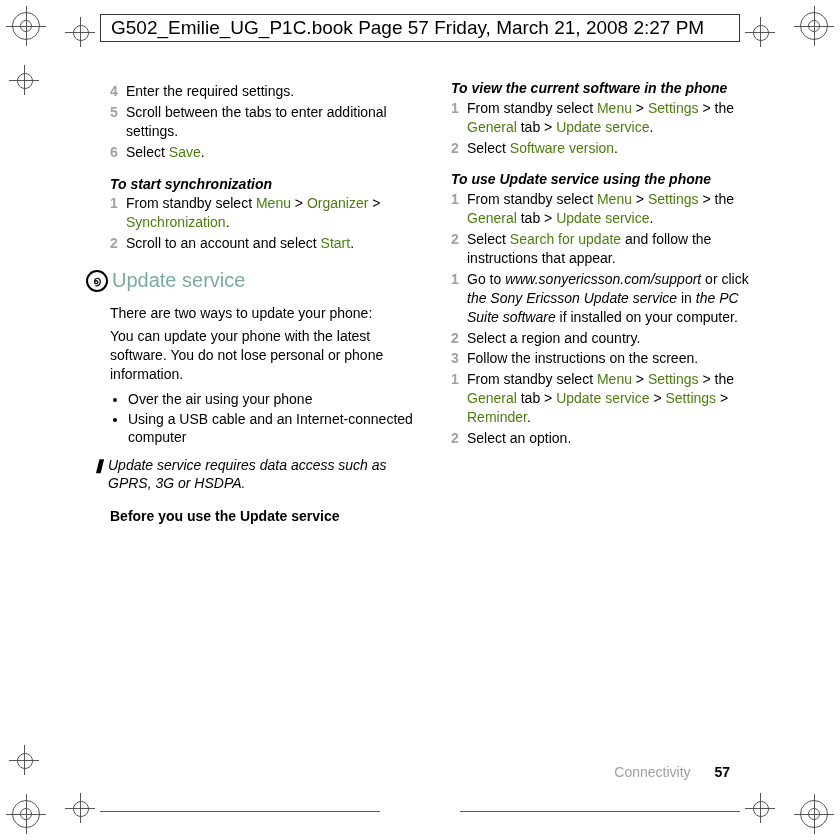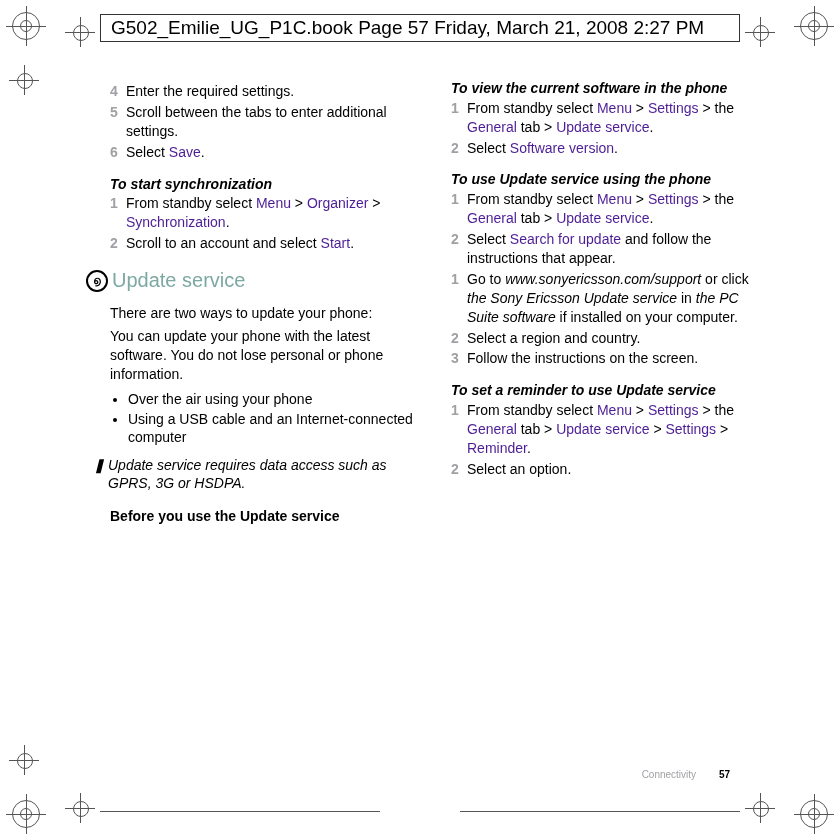--- a/index.html
+++ b/index.html
@@ -118,21 +118,21 @@
     width: 16px;
     flex: 0 0 16px;
     color: #a0a0a5;
     font-weight: bold;
     font-family: Arial, sans-serif;
   }
   .step .body {
     flex: 1;
   }
   .action { 
-    color: #4c1d95;
+    color: #4d7c0f;
   }
   .subhead {
     font-style: italic;
     font-weight: bold;
     margin-top: 14px;
     margin-bottom: 2px;
     line-height: 1.2;
   }
   .section-title {
     color: #7da9a3;
@@ -181,21 +181,21 @@
     font-size: 14px;
     text-align: center;
   }
   .bold { font-weight: bold; }
   .italic { font-style: italic; }
 
   .footer {
     position: absolute;
     bottom: 0;
     right: 30px;
-    font-size: 10px;
+    font-size: 14px;
   }
   .footer .label { color: #a0a0a5; margin-right: 20px; }
   .footer .pagenum { font-weight: bold; }
 </style>
 </head>
 <body>
 
 <div class="reg tl">
     <div class="reg-inner"></div>
   </div>
@@ -328,21 +328,20 @@
       </div>
       <div class="step">
         <div class="num">2</div>
         <div class="body">Select a region and country.</div>
       </div>
       <div class="step">
         <div class="num">3</div>
         <div class="body">Follow the instructions on the screen.</div>
       </div>
 
-      <div class="subhead">To set a reminder to use Update service</div>
       <div class="step">
         <div class="num">1</div>
         <div class="body">
           <span>From standby select </span><span class="action">Menu</span><span> &gt; </span><span class="action">Settings</span><span> &gt; the </span><span class="action">General</span><span> tab &gt; </span><span class="action">Update service</span><span> &gt; </span><span class="action">Settings</span><span> &gt; </span><span class="action">Reminder</span><span>.</span>
         </div>
       </div>
       <div class="step">
         <div class="num">2</div>
         <div class="body">Select an option.</div>
       </div>

